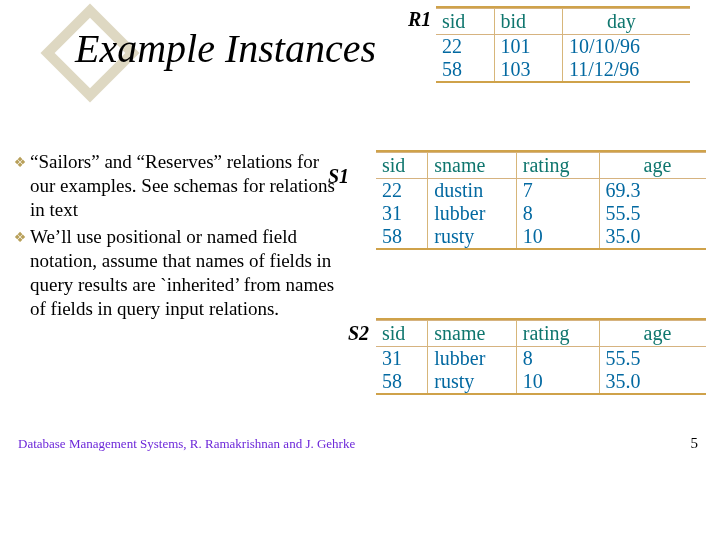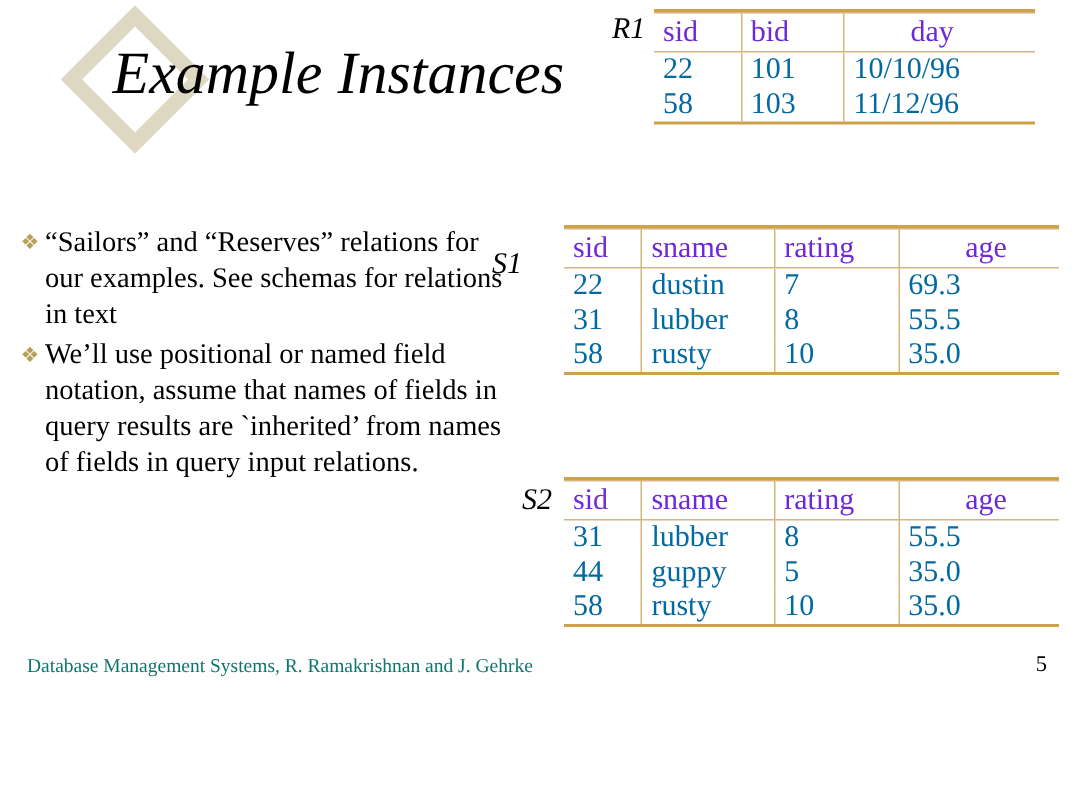--- a/index.html
+++ b/index.html
@@ -62,42 +62,42 @@
     font-size: 14px;
     padding-top: 4px;
     text-align: center;
   }
   .bullet .text {
     flex: 1;
   }
   .label {
     position: absolute;
     font-style: italic;
-    font-weight: normal;
+    font-weight: bold;
     font-size: 20px;
     font-family: "Times New Roman", Times, serif;
   }
   .label-r1 { top: 8px; left: 408px; }
   .label-s1 { top: 165px; left: 328px; }
   .label-s2 { top: 322px; left: 348px; }
 
   .tbl {
     position: absolute;
     border-collapse: collapse;
     font-size: 20px;
     font-family: "Times New Roman", Times, serif;
   }
   .tbl th {
     font-weight: normal;
     text-align: left;
     padding: 1px 10px 1px 6px;
     border-right: 1px solid #d7b67a;
     border-bottom: 1px solid #d6b380;
     background: #fff;
-    color: #6d28d9;
+    color: #0f766e;
   }
   .tbl th:last-child { border-right: none; padding-left: 44px; }
   .tbl td {
     padding: 0px 10px 0px 6px;
     border-right: 1px solid #d7b67a;
     color: #0369a1;
   }
   .tbl td:last-child { border-right: none; }
   .tbl .hdrborder th { border-top: 1px solid #d6b380; }
   .tbl-wrap {
@@ -108,21 +108,21 @@
 
   .t-r1 { top: 6px; left: 436px; width: 254px; }
   .t-s1 { top: 150px; left: 376px; width: 330px; }
   .t-s2 { top: 318px; left: 376px; width: 330px; }
 
   .footer {
     position: absolute;
     bottom: 12px;
     left: 18px;
     font-size: 13px;
-    color: #0f766e;
+    color: #6d28d9;
   }
   .pagenum {
     position: absolute;
     bottom: 12px;
     right: 22px;
     font-size: 15px;
     color: #000;
   }
 </style>
 </head>
@@ -211,26 +211,20 @@
         <th>rating</th>
         <th>age</th>
       </tr>
       <tr>
         <td>31</td>
         <td>lubber</td>
         <td>8</td>
         <td>55.5</td>
       </tr>
       <tr>
-        <td>44</td>
-        <td>guppy</td>
-        <td>5</td>
-        <td>35.0</td>
-      </tr>
-      <tr>
         <td>58</td>
         <td>rusty</td>
         <td>10</td>
         <td>35.0</td>
       </tr>
     </tbody>
       </table>
   </div>
 
   <div class="footer">Database Management Systems, R. Ramakrishnan and J. Gehrke</div>

